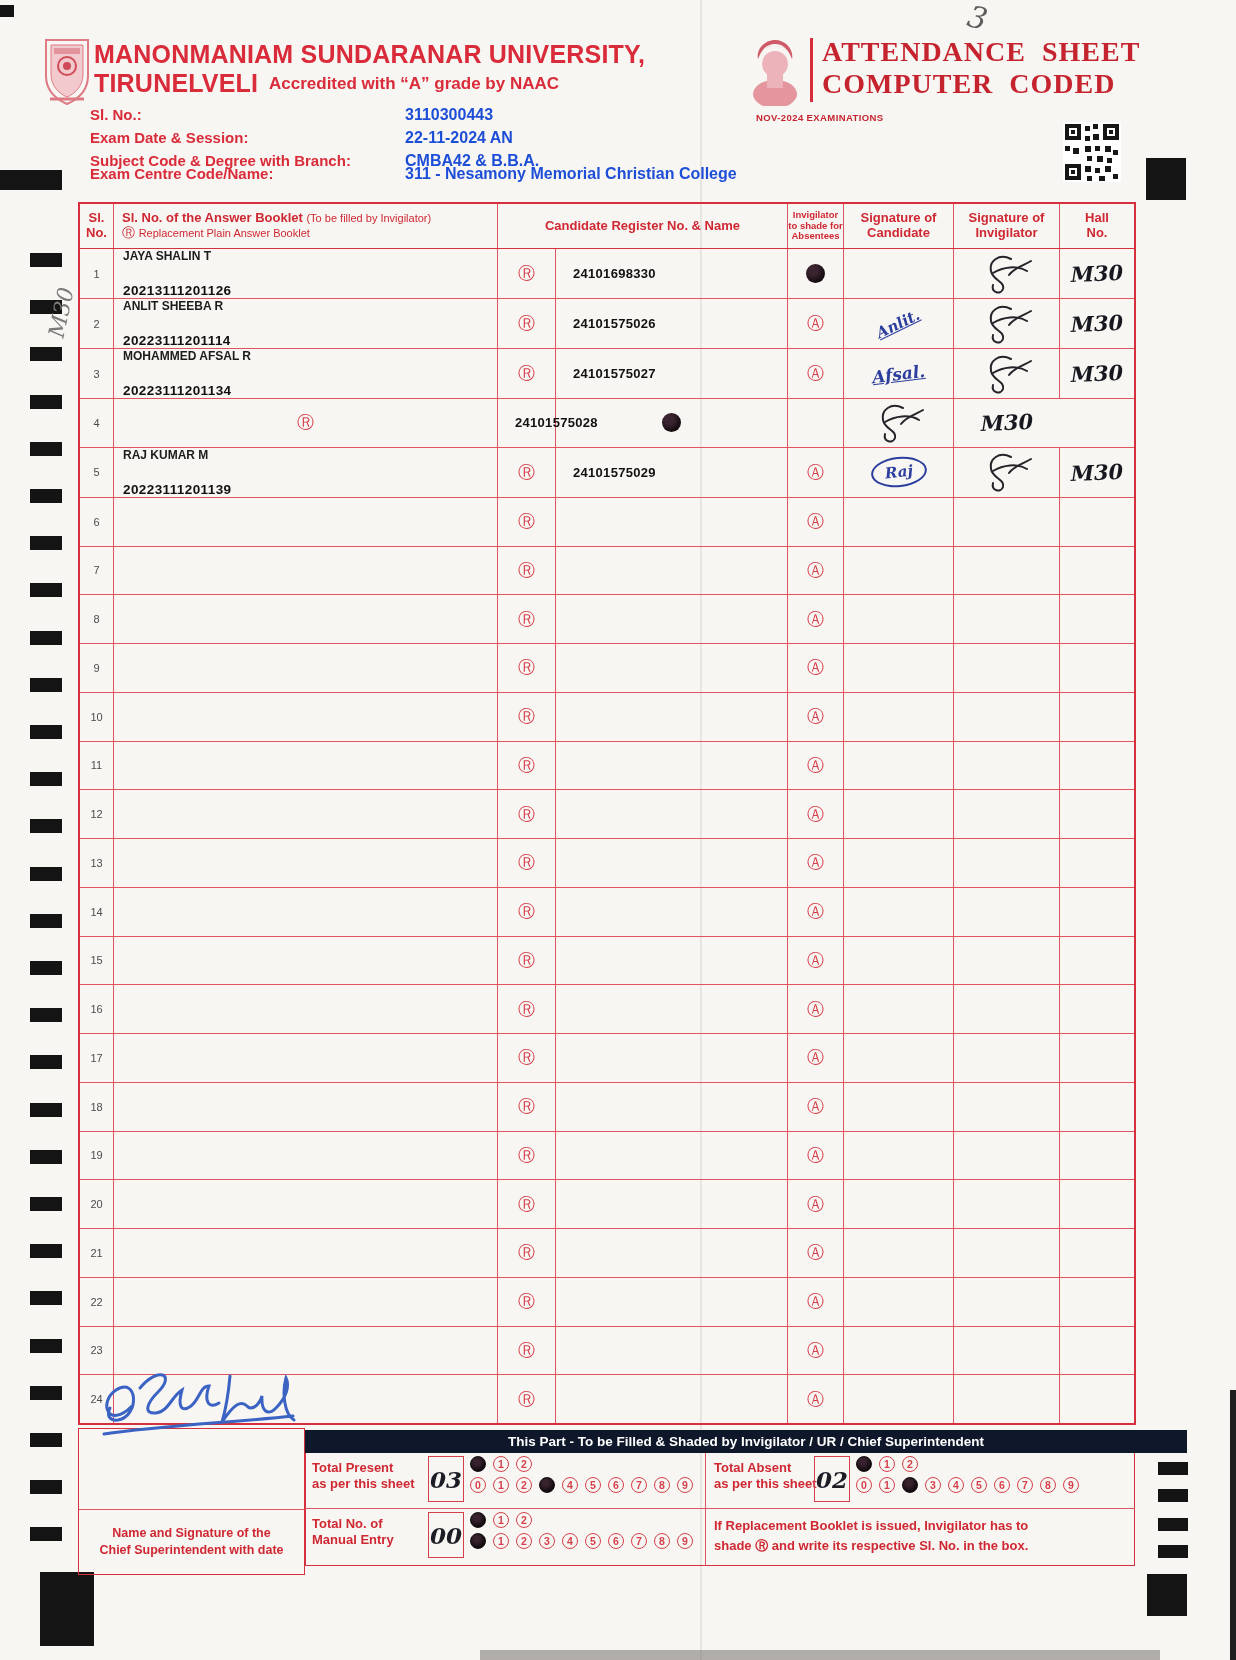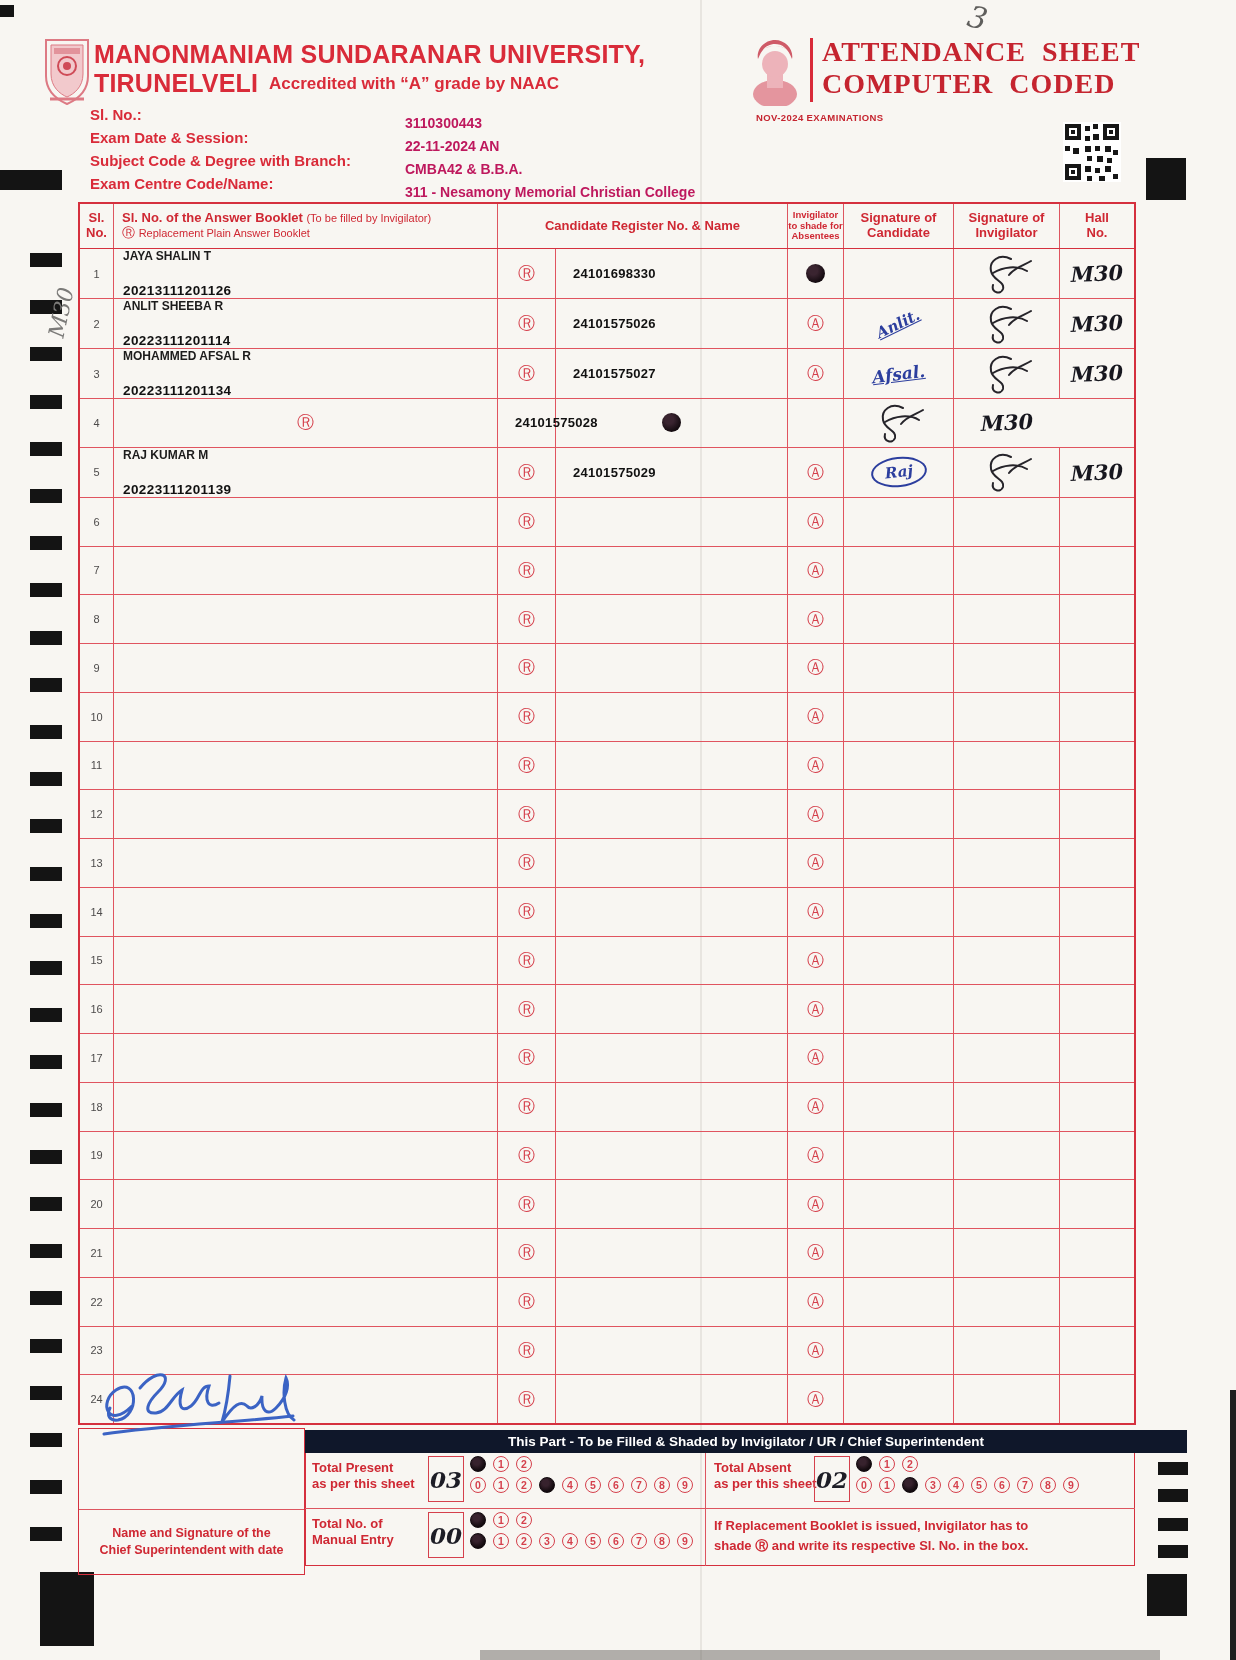--- a/index.html
+++ b/index.html
@@ -17,21 +17,21 @@
   .univ{position:absolute;left:94px;top:40px;width:660px;font-size:25px;font-weight:bold;color:#d92b39;letter-spacing:.2px;}
   .accred{position:absolute;left:94px;top:74px;width:640px;text-align:center;font-size:17px;font-weight:bold;color:#d92b39;}
   .vline{position:absolute;left:810px;top:38px;width:3px;height:64px;background:#d92b39;}
   .bigtitle{position:absolute;left:822px;top:36px;width:320px;font-family:"Liberation Serif",serif;
     font-weight:bold;font-size:28px;line-height:1.16;color:#c5242f;letter-spacing:1px;word-spacing:8px;}
   .nov{position:absolute;left:756px;top:112px;font-size:9.5px;font-weight:bold;color:#c5242f;letter-spacing:.4px;}
   .corner3{position:absolute;left:968px;top:0px;font-family:"DejaVu Serif",serif;font-style:italic;
     font-size:30px;color:#5f5e5c;transform:rotate(14deg);}
   .field{position:absolute;left:90px;width:900px;height:20px;}
   .flabel{font-size:15px;font-weight:bold;color:#d92b39;}
-  .fvalue{position:absolute;left:315px;font-size:14px;font-weight:bold;color:#be185d;margin-top:9px;}
+  .fvalue{position:absolute;left:315px;font-size:16px;font-weight:bold;color:#1d4ed8;}
   .marginNote{position:absolute;left:36px;top:300px;font-family:"DejaVu Serif",serif;font-style:italic;
     font-size:22px;color:#7b7a78;transform:rotate(-78deg);}
   
   .tbl{position:absolute;left:78px;top:202px;width:1058px;height:1223px;border:2px solid #d5303e;
     box-sizing:border-box;display:flex;flex-direction:column;background:transparent;}
   .thead{display:grid;grid-template-columns:34px 384px 290px 56px 110px 106px 74px;height:44px;
     border-bottom:1.5px solid #d5303e;}
   .hc{border-right:1px solid #dd5560;display:flex;flex-direction:column;align-items:center;justify-content:center;
     color:#cf2833;font-weight:bold;font-size:13px;line-height:1.12;text-align:right;}
   .hc:last-child{border-right:none;}
@@ -165,21 +165,21 @@
     <span class="fvalue">3110300443</span>
   </div>
   <div class="field" style="top:129px;">
     <span class="flabel">Exam Date &amp; Session:</span>
     <span class="fvalue">22-11-2024 AN</span>
   </div>
   <div class="field" style="top:152px;">
     <span class="flabel">Subject Code &amp; Degree with Branch:</span>
     <span class="fvalue">CMBA42 &amp; B.B.A.</span>
   </div>
-  <div class="field" style="top:175px;">
+  <div class="field" style="top:165px;">
     <span class="flabel">Exam Centre Code/Name:</span>
     <span class="fvalue">311 - Nesamony Memorial Christian College</span>
   </div>
 
   <div class="marginNote">M30</div>
 
   <div class="tbl">
     <div class="thead">
       <div class="hc">
         <div>Sl.</div>

